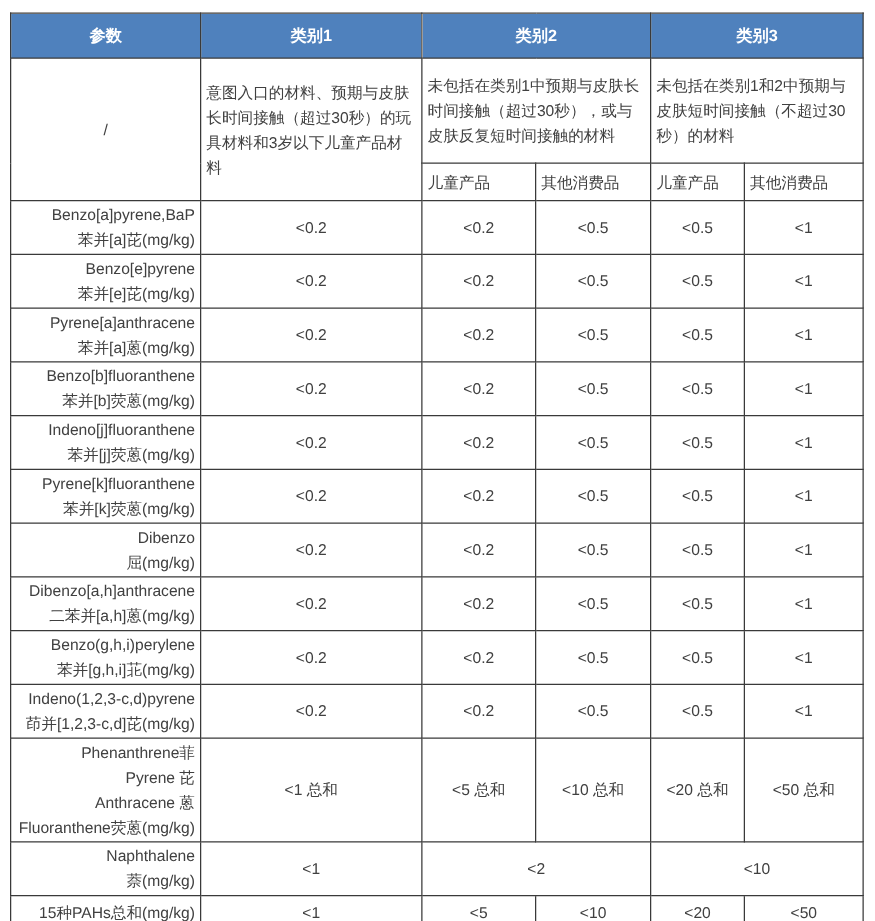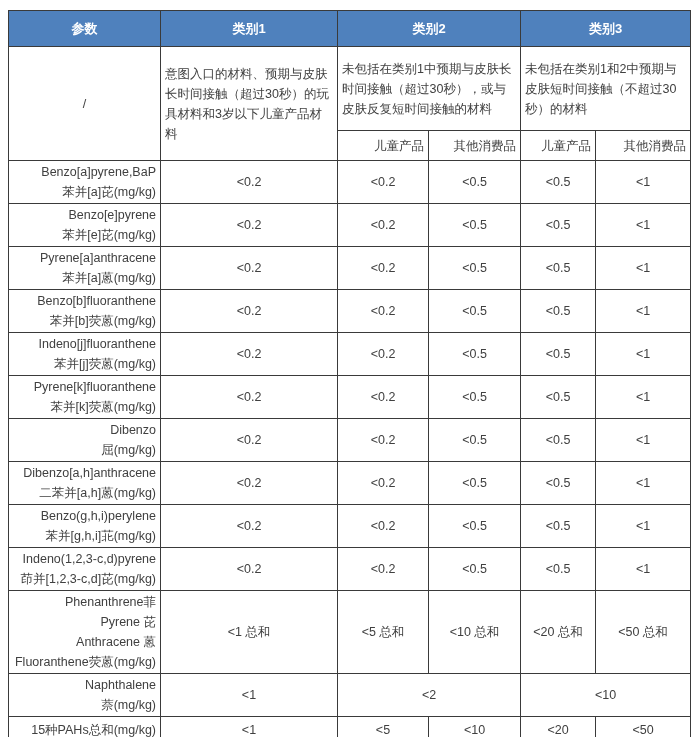--- a/index.html
+++ b/index.html
@@ -50,21 +50,21 @@
   td.slash {
     text-align: center;
   }
   td.desc {
     text-align: left;
     vertical-align: middle;
     line-height: 21px;
     padding: 2px 3px;
   }
   td.subh {
-    text-align: right;
+    text-align: left;
   }
   td.name {
     text-align: right;
     white-space: pre-line;
     padding: 1px 3px;
   }
   td.val {
     text-align: center;
   }
 </style>

